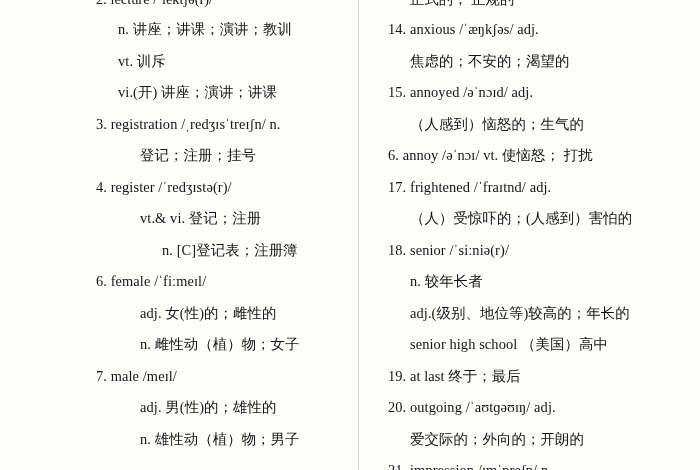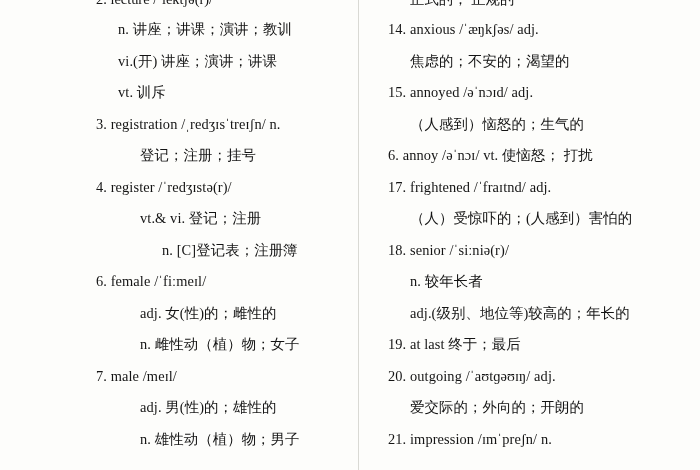--- a/index.html
+++ b/index.html
@@ -75,22 +75,22 @@
 </style>
 </head>
 <body>
 
 <div class="page">
   <div class="page-bg"></div>
 
   <div class="column col-left">
     <div class="clip-top"><span>2. lecture /ˈlektʃə(r)/</span></div>
     <div class="line ind1">n. 讲座；讲课；演讲；教训</div>
+    <div class="line ind1">vt.  训斥</div>
     <div class="line ind1">vi.(开) 讲座；演讲；讲课</div>
-    <div class="line ind1">vt.  训斥</div>
     <div class="line ind0">3. registration /ˌredʒɪsˈtreɪʃn/   n.</div>
     <div class="line ind2">登记；注册；挂号</div>
     <div class="line ind0">4. register /ˈredʒɪstə(r)/</div>
     <div class="line ind2">vt.&amp; vi. 登记；注册</div>
     <div class="line ind3">n. [C]登记表；注册簿</div>
     <div class="line ind0">6. female /ˈfiːmeɪl/</div>
     <div class="line ind2">adj. 女(性)的；雌性的</div>
     <div class="line ind2">n.  雌性动（植）物；女子</div>
     <div class="line ind0">7. male /meɪl/</div>
     <div class="line ind2">adj.  男(性)的；雄性的</div>
@@ -105,19 +105,20 @@
     <div class="line ind0">14. anxious /ˈæŋkʃəs/ adj.</div>
     <div class="line ind1">焦虑的；不安的；渴望的</div>
     <div class="line ind0">15. annoyed /əˈnɔɪd/ adj.</div>
     <div class="line ind1">（人感到）恼怒的；生气的</div>
     <div class="line ind0">6. annoy /əˈnɔɪ/   vt. 使恼怒；  打扰</div>
     <div class="line ind0">17. frightened /ˈfraɪtnd/ adj.</div>
     <div class="line ind1">（人）受惊吓的；(人感到）害怕的</div>
     <div class="line ind0">18. senior /ˈsiːniə(r)/</div>
     <div class="line ind1">n.   较年长者</div>
     <div class="line ind1">adj.(级别、地位等)较高的；年长的</div>
+    <div class="line ind1">senior high school  （美国）高中</div>
     <div class="line ind0">19. at last 终于；最后</div>
     <div class="line ind0">20. outgoing /ˈaʊtɡəʊɪŋ/ adj.</div>
     <div class="line ind1">爱交际的；外向的；开朗的</div>
     <div class="line ind0">21. impression /ɪmˈpreʃn/ n.</div>
 
   </div>
 </div>
 
 </body></html>

